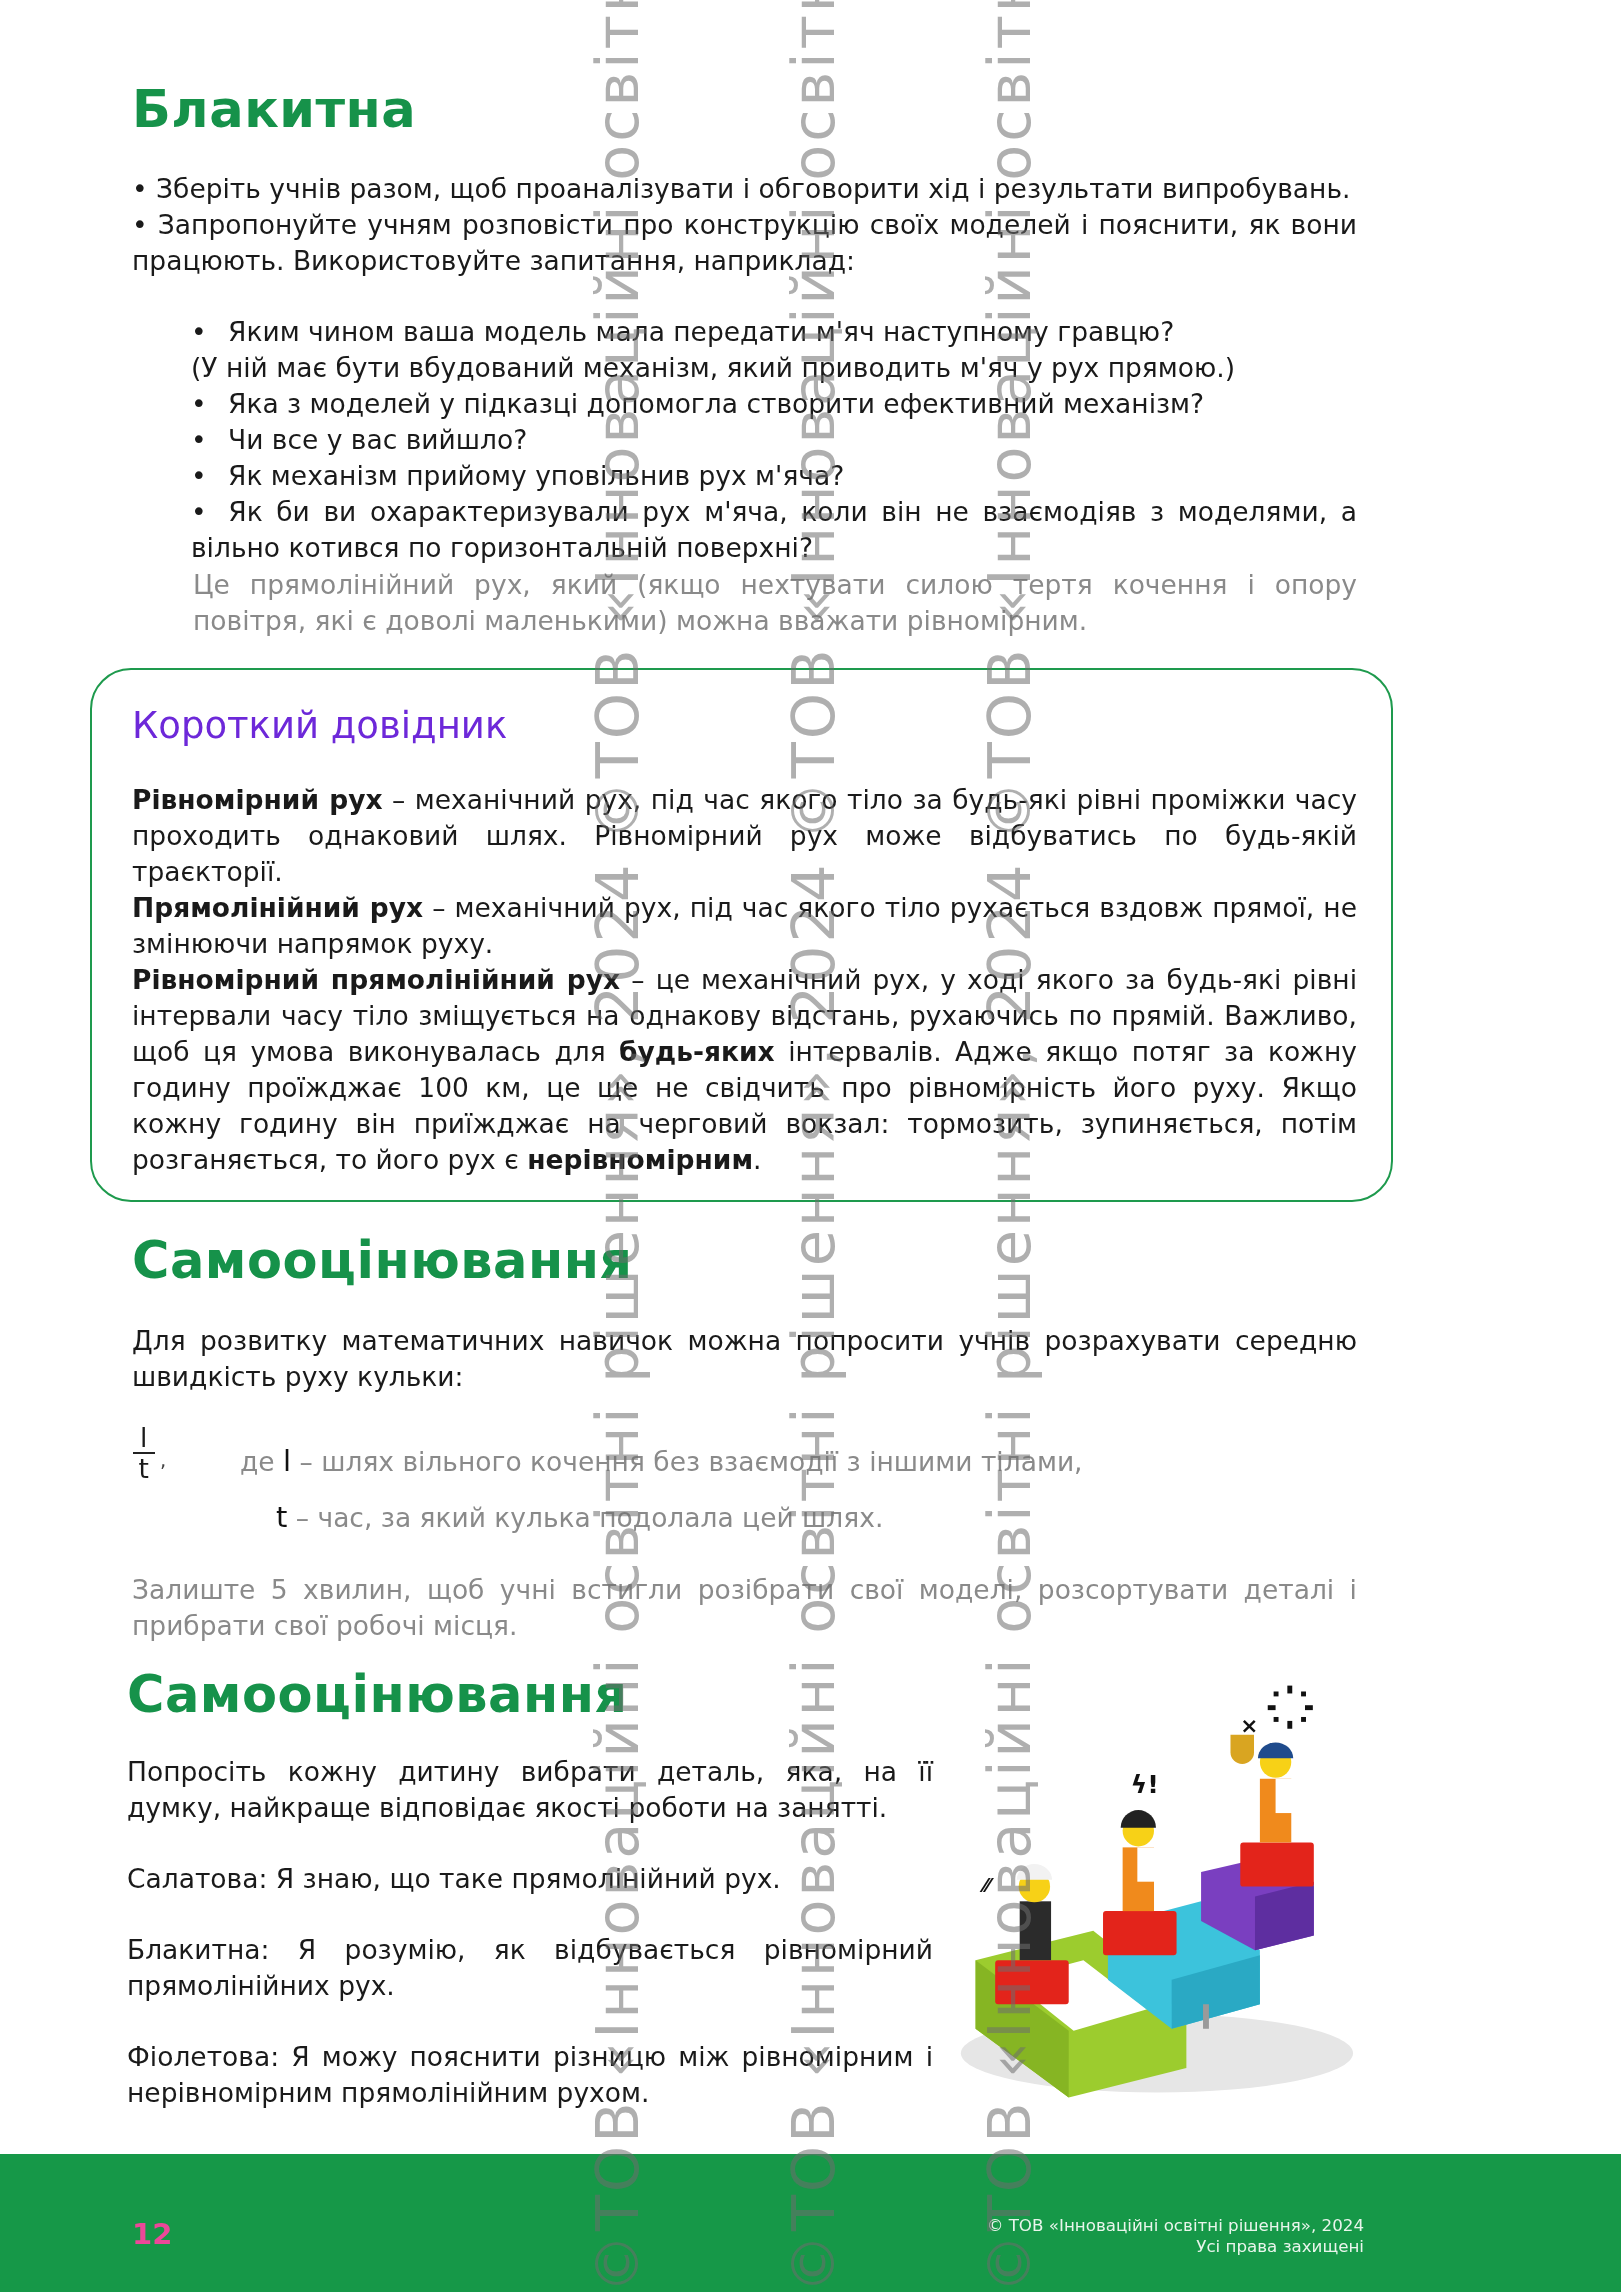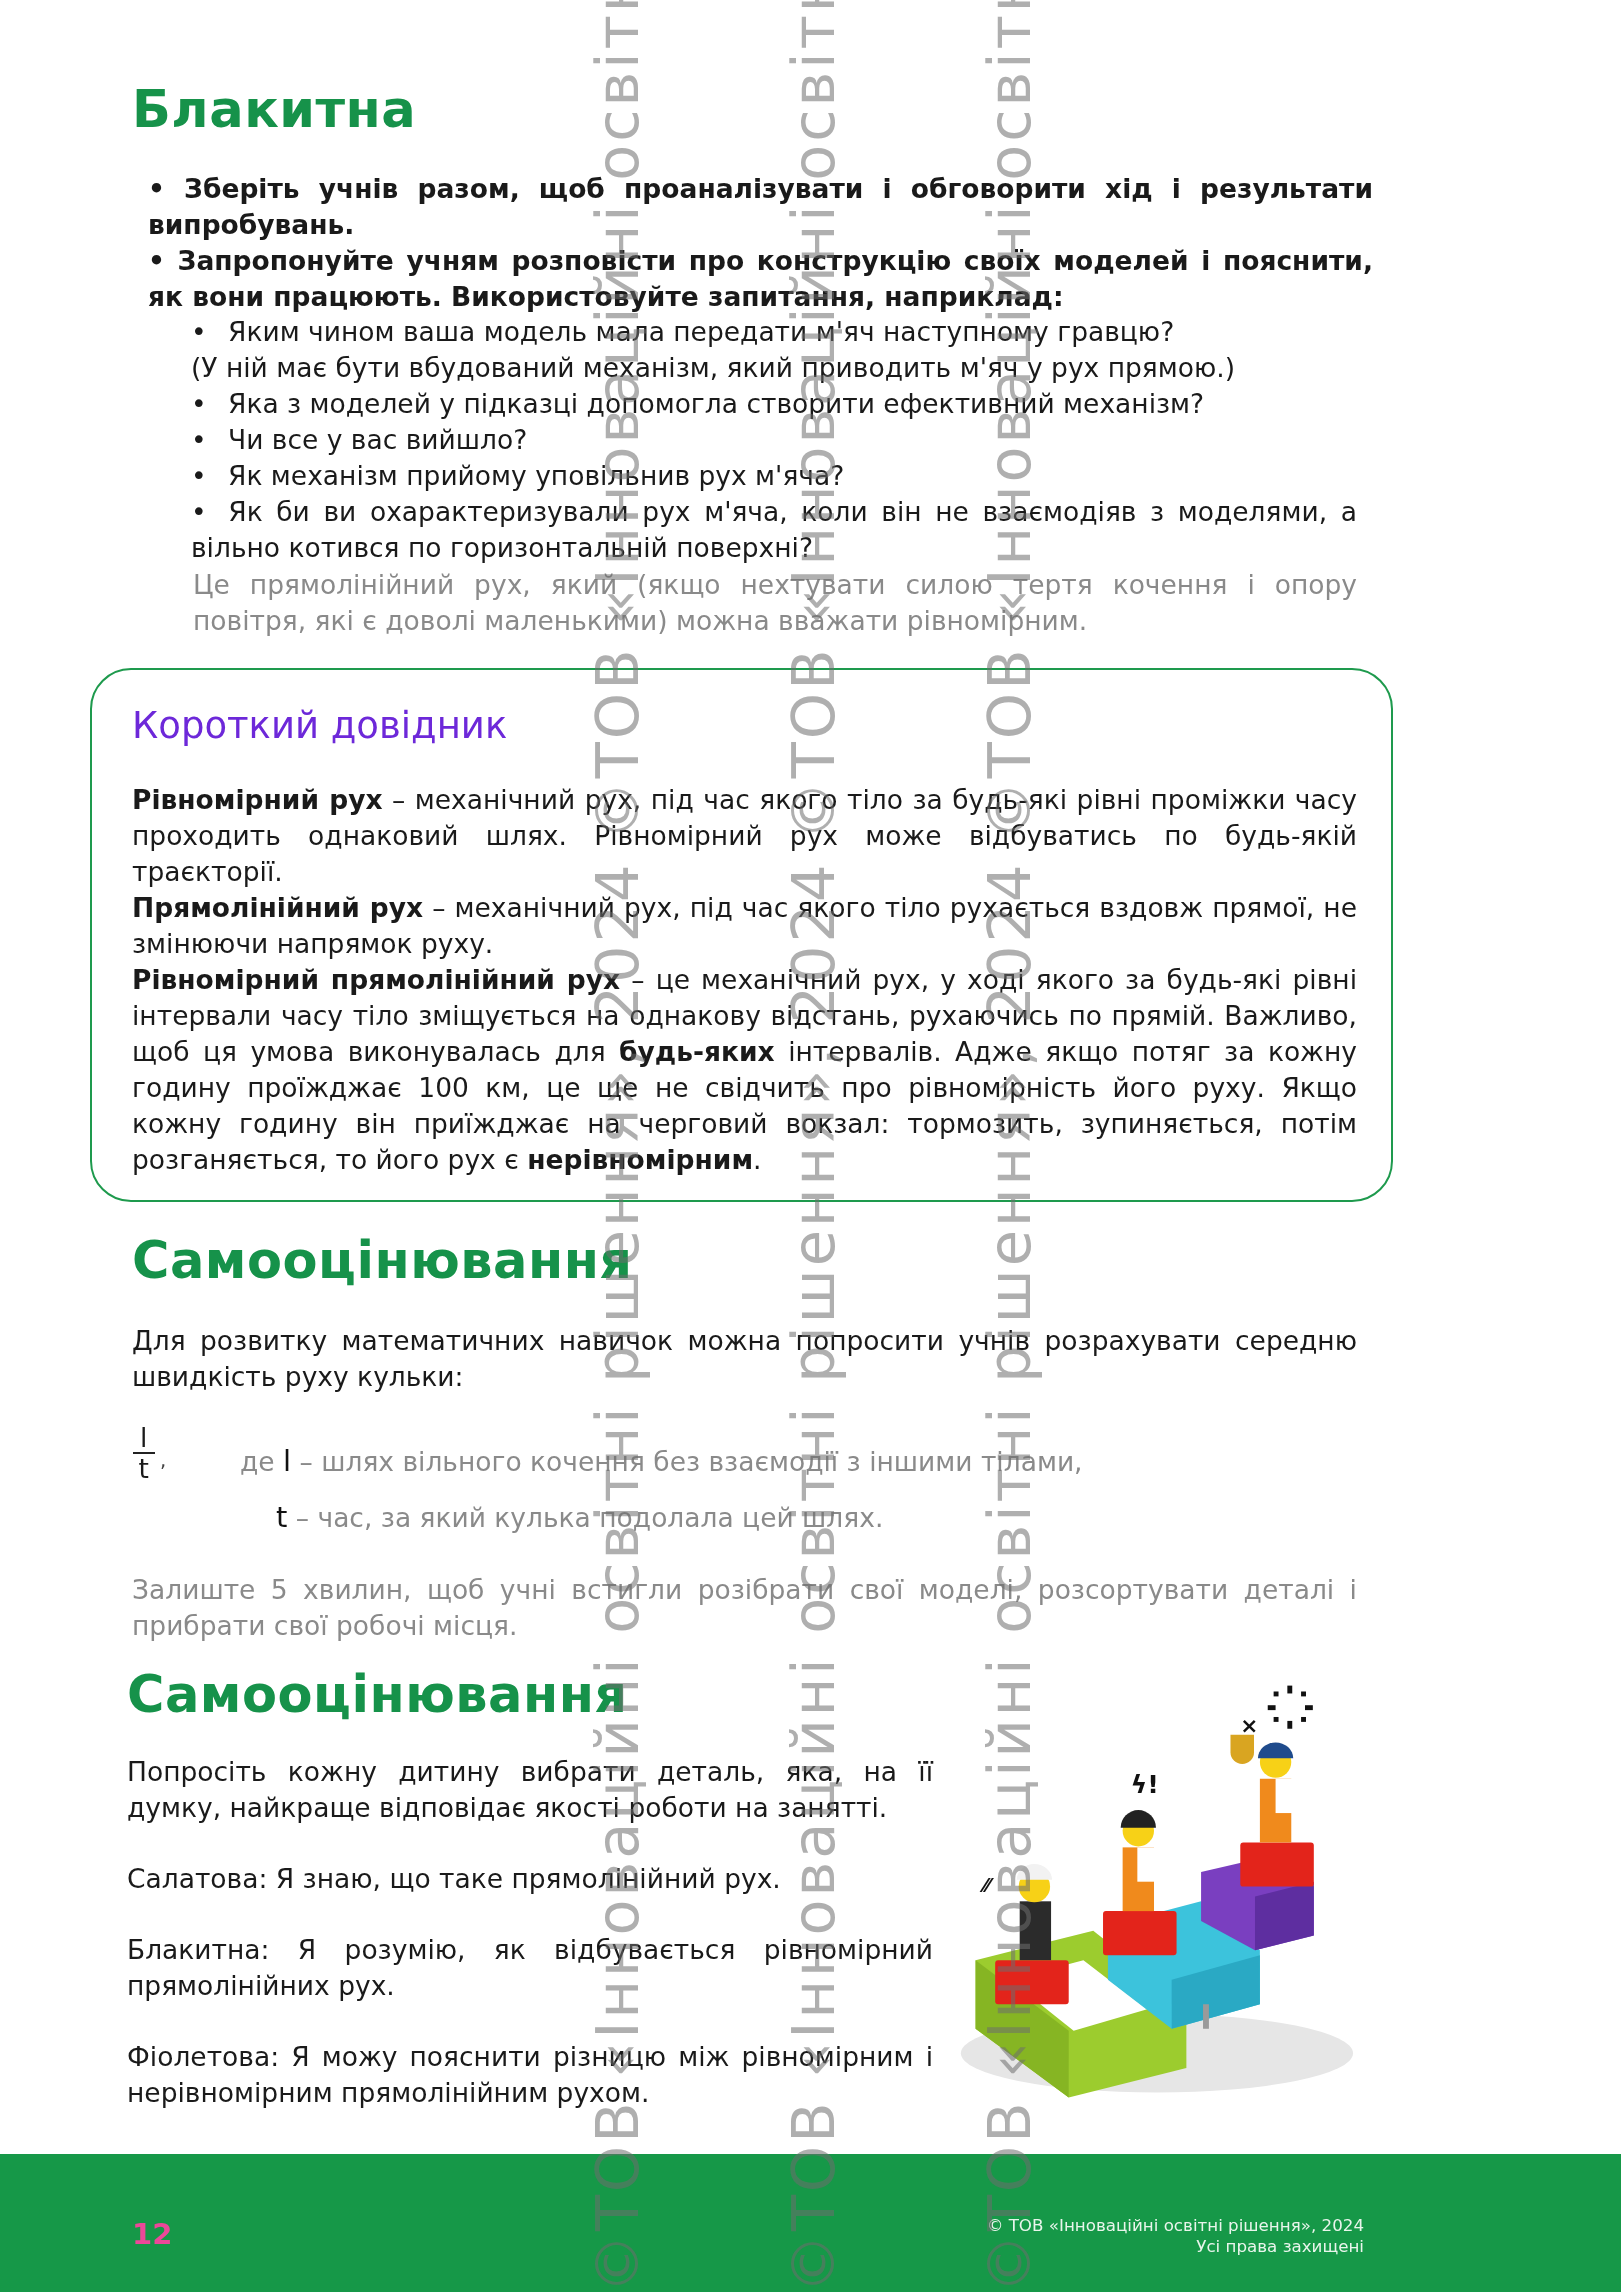--- a/index.html
+++ b/index.html
@@ -9,21 +9,21 @@
     font-family:"DejaVu Sans", "Liberation Sans", sans-serif;
   }
   .abs { position:absolute; }
   .h1 { color:#16924a; font-weight:bold; font-size:51px; letter-spacing:0.5px; line-height:1; }
   .p { font-size:26.5px; line-height:36px; text-align:justify; }
   .p .l { display:block; }
   .grey { color:#8a8a8a; }
   b { font-weight:bold; }
 
   #sec1 { left:132px; top:84px; }
-  #para1 { left:148px; top:171px; width:1225px;font-weight:bold; }
+  #para1 { left:132px; top:171px; width:1225px; }
   #qlist { left:191px; top:314px; width:1166px; margin:0; padding:0; list-style:none; }
   #qlist li { position:relative; padding-left:37px; font-size:26.5px; line-height:36px; text-align:justify; }
   #qlist li .bul { position:absolute; left:0; top:0; }
   #qlist li.cont { padding-left:0; }
   #answer { left:193px; top:567px; width:1164px; }
 
   #box { left:90px; top:668px; width:1303px; height:534px; border:2.9px solid #1e9a4d; border-radius:41px; box-sizing:border-box; }
   #box-title { left:132px; top:704px; font-size:37px; color:#6d28d9; }
   #box-text { left:132px; top:782px; width:1225px; }
 

